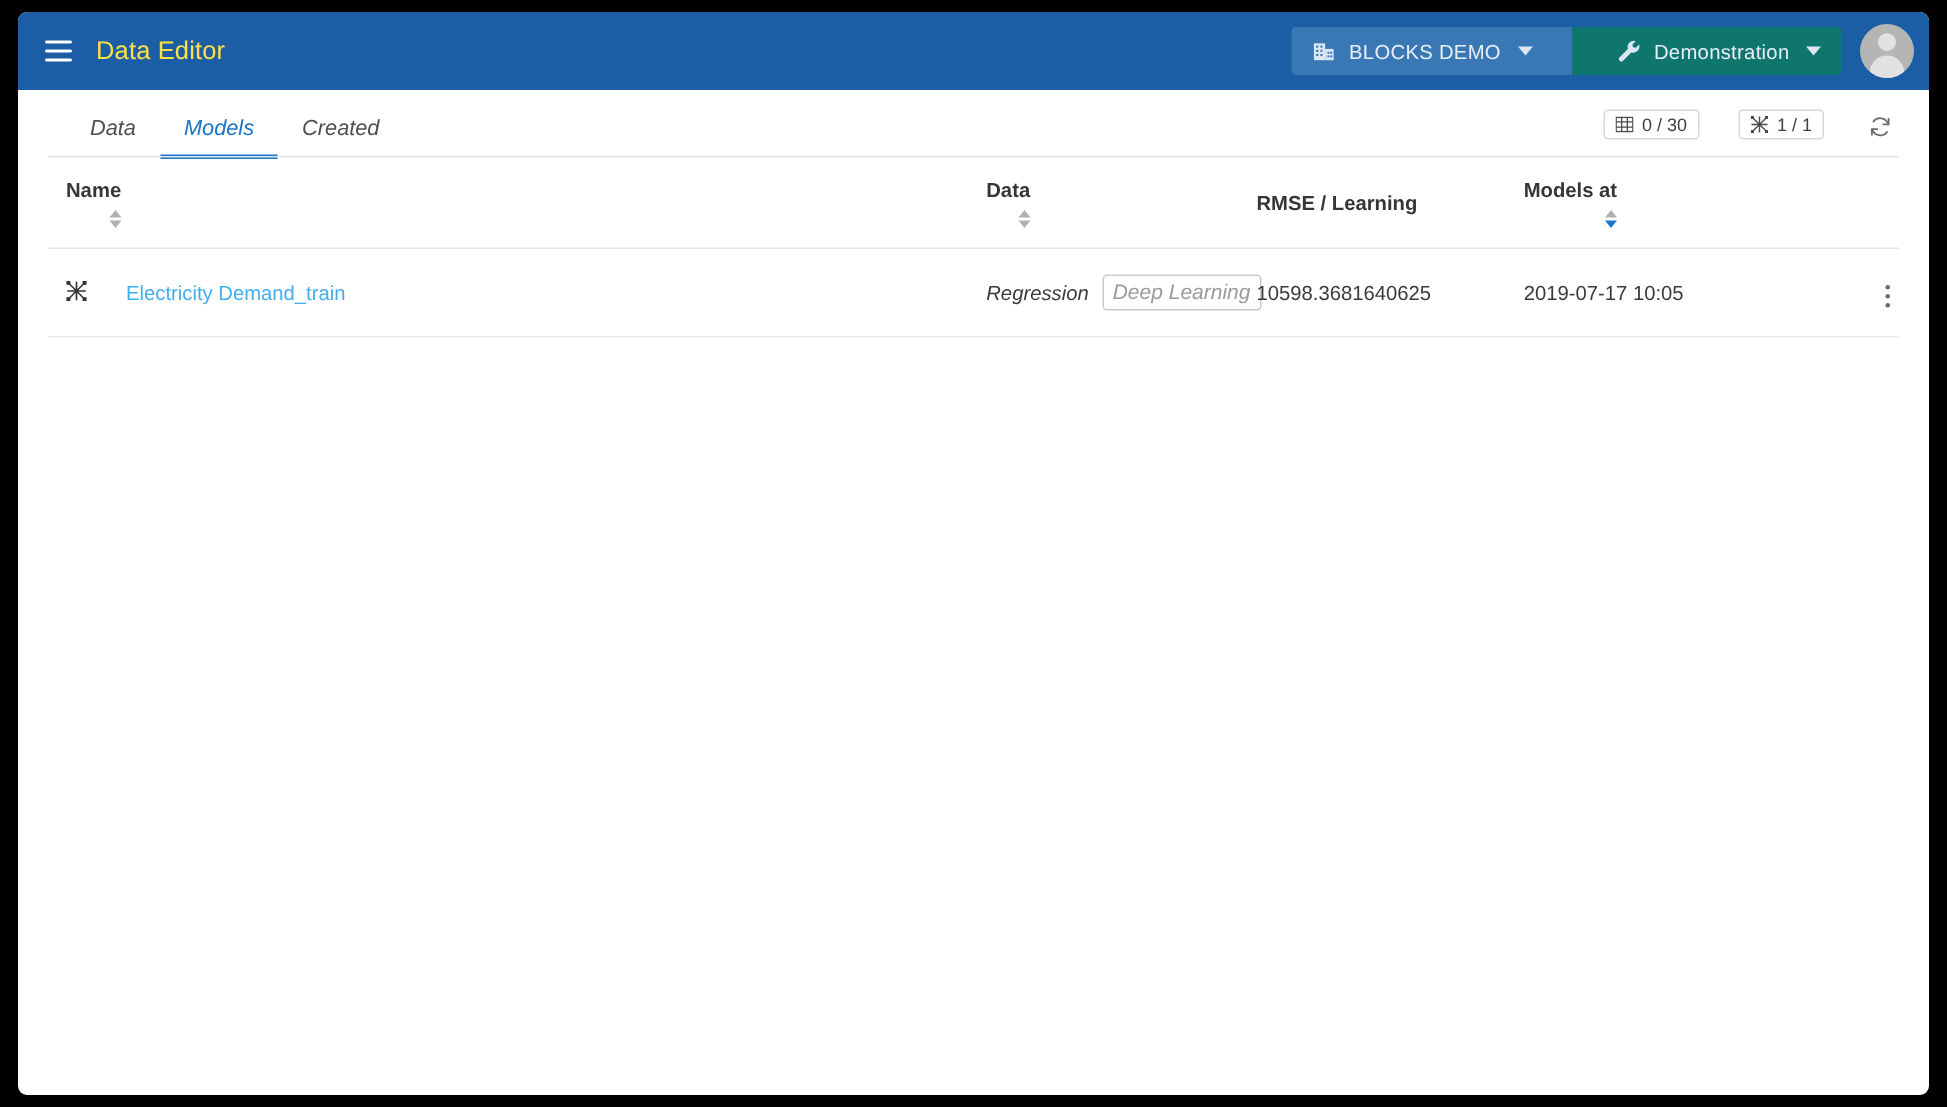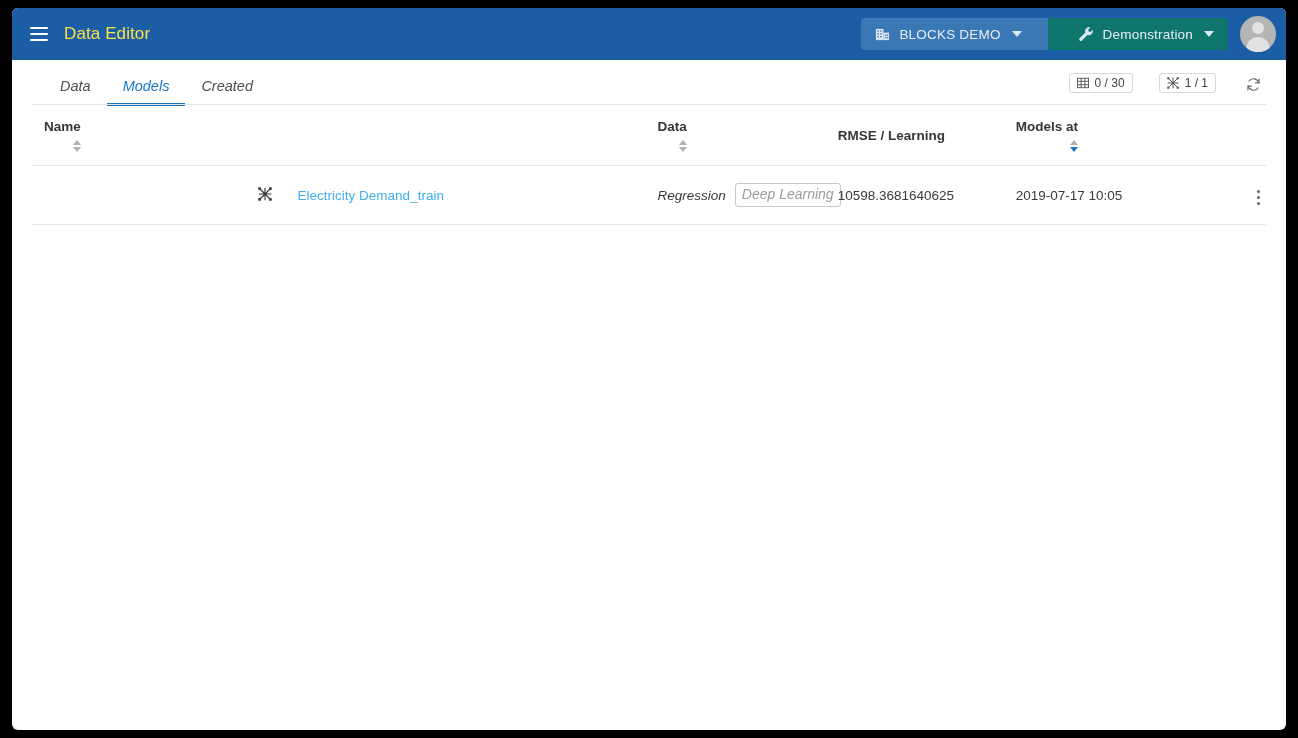--- a/index.html
+++ b/index.html
@@ -228,21 +228,21 @@
     border-bottom: 1px solid #e8e8e8;
     vertical-align: middle;
   }
 
   .col-name { width: 625px; padding-left: 12px !important; }
   .col-type { width: 180px; }
   .col-rmse { width: 178px; }
   .col-date { width: 190px; }
   .col-menu { width: 60px; text-align: right; }
 
-  .name-cell { display: flex; align-items: center; gap: 26px; justify-content: center; }
+  .name-cell { display: flex; align-items: center; gap: 26px; }
   .model-link {
     color: #42aeee;
     text-decoration: none;
     font-size: 13.5px;
     cursor: pointer;
   }
 
   .type-cell { display: flex; align-items: center; gap: 9px; font-style: italic; }
   .pill {
     border: 1px solid #c9c9c9;

